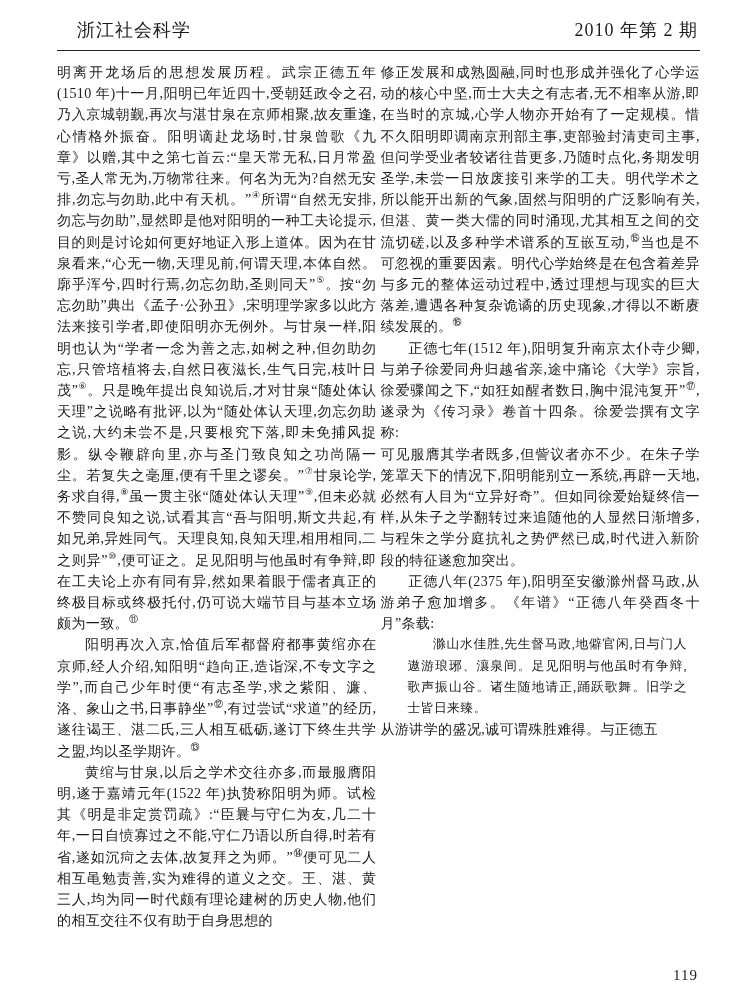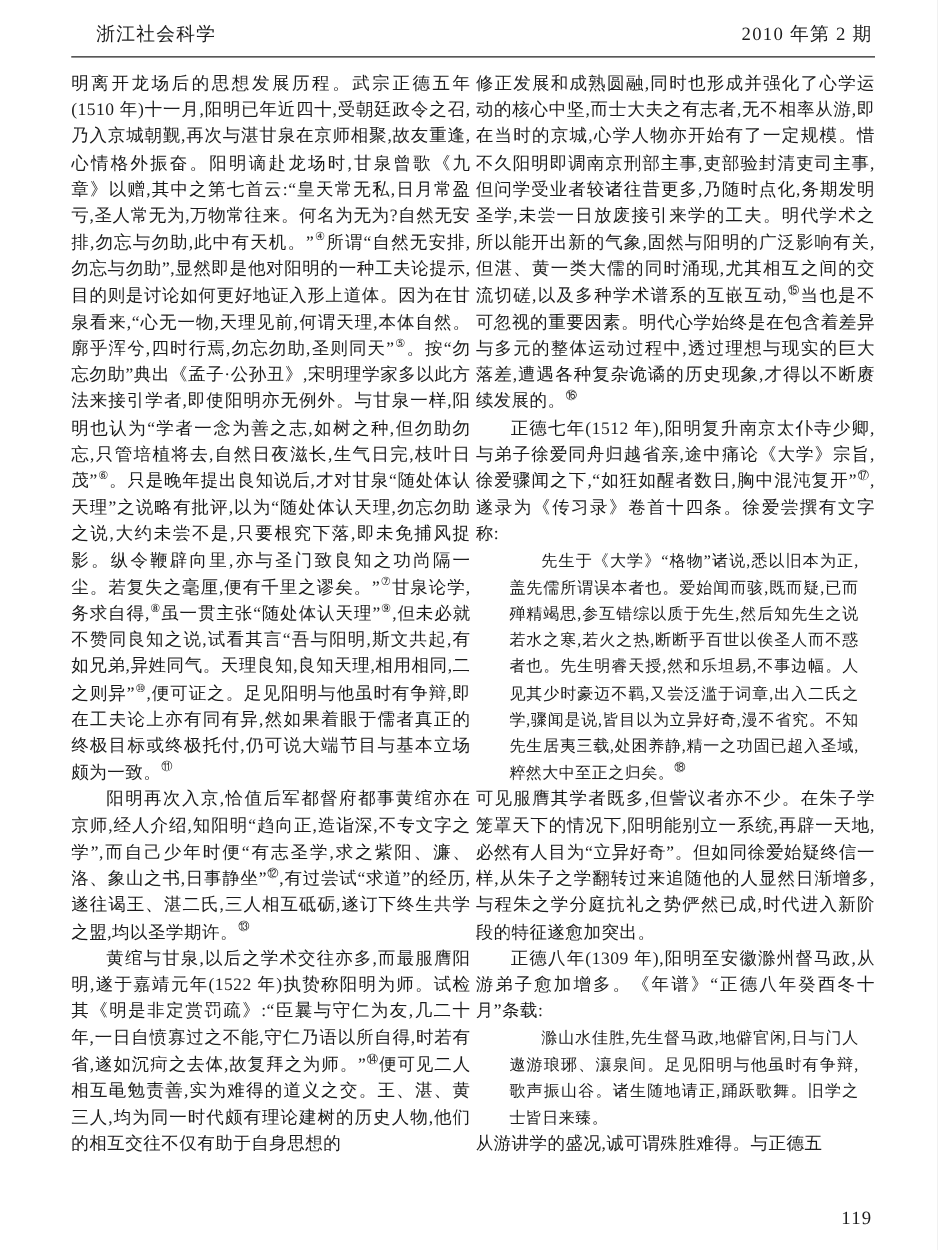--- a/index.html
+++ b/index.html
@@ -11,21 +11,21 @@
     color:#1c1c1c;
     font-family:"Liberation Serif","DejaVu Serif",serif;
     box-sizing:border-box;
     padding:14px 50px 0 57px;
     overflow:hidden;
   }
   .header{
     display:flex;
     justify-content:space-between;
     align-items:flex-start;
-    font-size:15px;
+    font-size:18px;
     padding:4px 2px 8px 20px;
     letter-spacing:1px;
   }
   .header-rule{
     border-top:1.5px solid #222;
     height:0;
     margin-bottom:11px;
   }
   .columns{
     display:flex;
@@ -75,23 +75,22 @@
   <div class="header-rule"></div>
   <div class="columns">
     <div class="col" id="col-left">
         <p class="para">明离开龙场后的思想发展历程。武宗正德五年(1510 年)十一月,阳明已年近四十,受朝廷政令之召,乃入京城朝觐,再次与湛甘泉在京师相聚,故友重逢,心情格外振奋。阳明谪赴龙场时,甘泉曾歌《九章》以赠,其中之第七首云:“皇天常无私,日月常盈亏,圣人常无为,万物常往来。何名为无为?自然无安排,勿忘与勿助,此中有天机。”<sup>④</sup>所谓“自然无安排,勿忘与勿助”,显然即是他对阳明的一种工夫论提示,目的则是讨论如何更好地证入形上道体。因为在甘泉看来,“心无一物,天理见前,何谓天理,本体自然。廓乎浑兮,四时行焉,勿忘勿助,圣则同天”<sup>⑤</sup>。按“勿忘勿助”典出《孟子·公孙丑》,宋明理学家多以此方法来接引学者,即使阳明亦无例外。与甘泉一样,阳明也认为“学者一念为善之志,如树之种,但勿助勿忘,只管培植将去,自然日夜滋长,生气日完,枝叶日茂”<sup>⑥</sup>。只是晚年提出良知说后,才对甘泉“随处体认天理”之说略有批评,以为“随处体认天理,勿忘勿助之说,大约未尝不是,只要根究下落,即未免捕风捉影。纵令鞭辟向里,亦与圣门致良知之功尚隔一尘。若复失之毫厘,便有千里之谬矣。”<sup>⑦</sup>甘泉论学,务求自得,<sup>⑧</sup>虽一贯主张“随处体认天理”<sup>⑨</sup>,但未必就不赞同良知之说,试看其言“吾与阳明,斯文共起,有如兄弟,异姓同气。天理良知,良知天理,相用相同,二之则异”<sup>⑩</sup>,便可证之。足见阳明与他虽时有争辩,即在工夫论上亦有同有异,然如果着眼于儒者真正的终极目标或终极托付,仍可说大端节目与基本立场颇为一致。<sup>⑪</sup></p>
         <p class="para indent">阳明再次入京,恰值后军都督府都事黄绾亦在京师,经人介绍,知阳明“趋向正,造诣深,不专文字之学”,而自己少年时便“有志圣学,求之紫阳、濂、洛、象山之书,日事静坐”<sup>⑫</sup>,有过尝试“求道”的经历,遂往谒王、湛二氏,三人相互砥砺,遂订下终生共学之盟,均以圣学期许。<sup>⑬</sup></p>
         <p class="para indent">黄绾与甘泉,以后之学术交往亦多,而最服膺阳明,遂于嘉靖元年(1522 年)执贽称阳明为师。试检其《明是非定赏罚疏》:“臣曩与守仁为友,几二十年,一日自愤寡过之不能,守仁乃语以所自得,时若有省,遂如沉疴之去体,故复拜之为师。”<sup>⑭</sup>便可见二人相互黾勉责善,实为难得的道义之交。王、湛、黄三人,均为同一时代颇有理论建树的历史人物,他们的相互交往不仅有助于自身思想的</p>
       </div>
     <div class="col" id="col-right">
         <p class="para">修正发展和成熟圆融,同时也形成并强化了心学运动的核心中坚,而士大夫之有志者,无不相率从游,即在当时的京城,心学人物亦开始有了一定规模。惜不久阳明即调南京刑部主事,吏部验封清吏司主事,但问学受业者较诸往昔更多,乃随时点化,务期发明圣学,未尝一日放废接引来学的工夫。明代学术之所以能开出新的气象,固然与阳明的广泛影响有关,但湛、黄一类大儒的同时涌现,尤其相互之间的交流切磋,以及多种学术谱系的互嵌互动,<sup>⑮</sup>当也是不可忽视的重要因素。明代心学始终是在包含着差异与多元的整体运动过程中,透过理想与现实的巨大落差,遭遇各种复杂诡谲的历史现象,才得以不断赓续发展的。<sup>⑯</sup></p>
         <p class="para indent">正德七年(1512 年),阳明复升南京太仆寺少卿,与弟子徐爱同舟归越省亲,途中痛论《大学》宗旨,徐爱骤闻之下,“如狂如醒者数日,胸中混沌复开”<sup>⑰</sup>,遂录为《传习录》卷首十四条。徐爱尝撰有文字称:</p>
-        <blockquote class="quote">先生于《大学》“格物”诸说,悉以旧本为正,盖先儒所谓误本者也。爱始闻而骇,既而疑,已而殚精竭思,参互错综以质于先生,然后知先生之说若水之寒,若火之热,断断乎百世以俟圣人而不惑者也。先生明睿天授,然和乐坦易,不事边幅。人见其少时豪迈不羁,又尝泛滥于词章,出入二氏之学,骤闻是说,皆目以为立异好奇,漫不省究。不知先生居夷三载,处困养静,精一之功固已超入圣域,粹然大中至正之归矣。<sup>⑱</sup></blockquote>
         <p class="para">可见服膺其学者既多,但訾议者亦不少。在朱子学笼罩天下的情况下,阳明能别立一系统,再辟一天地,必然有人目为“立异好奇”。但如同徐爱始疑终信一样,从朱子之学翻转过来追随他的人显然日渐增多,与程朱之学分庭抗礼之势俨然已成,时代进入新阶段的特征遂愈加突出。</p>
-        <p class="para indent">正德八年(1309 年),阳明至安徽滁州督马政,从游弟子愈加增多。《年谱》“正德八年癸酉冬十月”条载:</p>
+        <p class="para indent">正德八年(2375 年),阳明至安徽滁州督马政,从游弟子愈加增多。《年谱》“正德八年癸酉冬十月”条载:</p>
         <blockquote class="quote">滁山水佳胜,先生督马政,地僻官闲,日与门人遨游琅琊、瀼泉间。足见阳明与他虽时有争辩,歌声振山谷。诸生随地请正,踊跃歌舞。旧学之士皆日来臻。</blockquote>
         <p class="para">从游讲学的盛况,诚可谓殊胜难得。与正德五</p>
       </div>
   </div>
   <div class="footer">
     <span>119</span>
   </div>
 </div>
 
 </body></html>

